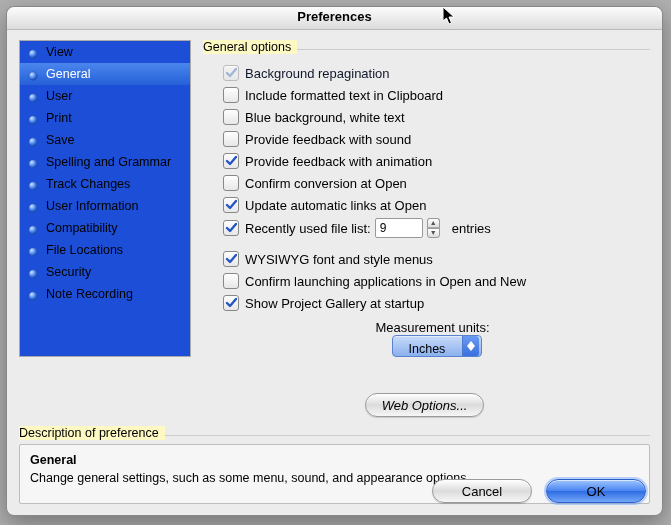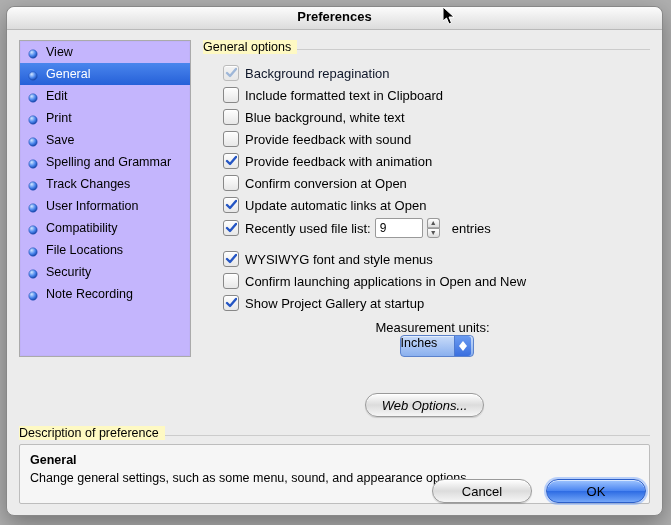--- a/index.html
+++ b/index.html
@@ -48,21 +48,21 @@
   .body {
     padding: 10px 12px 10px 12px;
   }
   .toprow {
     display: flex;
     align-items: stretch;
   }
   .sidebar {
     width: 170px;
     height: 315px;
-    background: #c4b5fd;
+    background: #1d4ed8;
     border: 1px solid #aaa;
     border-radius: 0;
     overflow: hidden;
     flex: none;
     box-shadow: inset 0 0 0 1px rgba(0,0,0,0.02);
   }
   .sidebar .item {
     padding: 2px 6px 2px 8px;
     white-space: nowrap;
     cursor: default;
@@ -185,26 +185,26 @@
     display: flex;
     align-items: center;
     flex-direction: column;
   }
   .select-row .slabel {
     margin-right: 8px;
     font-size: 13px;
   }
   .aqua-select {
     display: inline-flex;
-    align-items: flex-start;
+    align-items: flex-end;
     height: 20px;
     border: 1px solid #5b82cc;
     background: linear-gradient(#c8dbf9, #8ab0ef);
     border-radius: 4px;
-    padding: 0 4px 0 0;
+    padding: 0 4px 0 16px;
     box-shadow: 0 1px 0 rgba(255,255,255,0.5) inset;
     font-size: 12.5px;
     position: relative;
     min-width: 68px;
   }
   .aqua-select .arrows {
     position: absolute;
     right: 2px;
     top: 0;
     bottom: 0;
@@ -323,21 +323,21 @@
             <span class="bullet"><svg viewBox="0 0 10 10" width="10" height="10">
       <defs>
                   <radialGradient id="g2" cx="35%" cy="30%" r="70%">
        <stop offset="0%" stop-color="#cfe4ff"></stop>
                     <stop offset="60%" stop-color="#4a86ed"></stop>
                     <stop offset="100%" stop-color="#1c4bb0"></stop>
       </radialGradient>
                 </defs>
       <circle cx="5" cy="5" r="4.2" fill="url(#g2)" stroke="#1c4bb0" stroke-width="0.5"></circle>
     </svg></span>
-      <span class="label">Edit</span>
+      <span class="label">User</span>
           </div>
           <div class="item">
             <span class="bullet"><svg viewBox="0 0 10 10" width="10" height="10">
       <defs>
                   <radialGradient id="g3" cx="35%" cy="30%" r="70%">
        <stop offset="0%" stop-color="#cfe4ff"></stop>
                     <stop offset="60%" stop-color="#4a86ed"></stop>
                     <stop offset="100%" stop-color="#1c4bb0"></stop>
       </radialGradient>
                 </defs>

